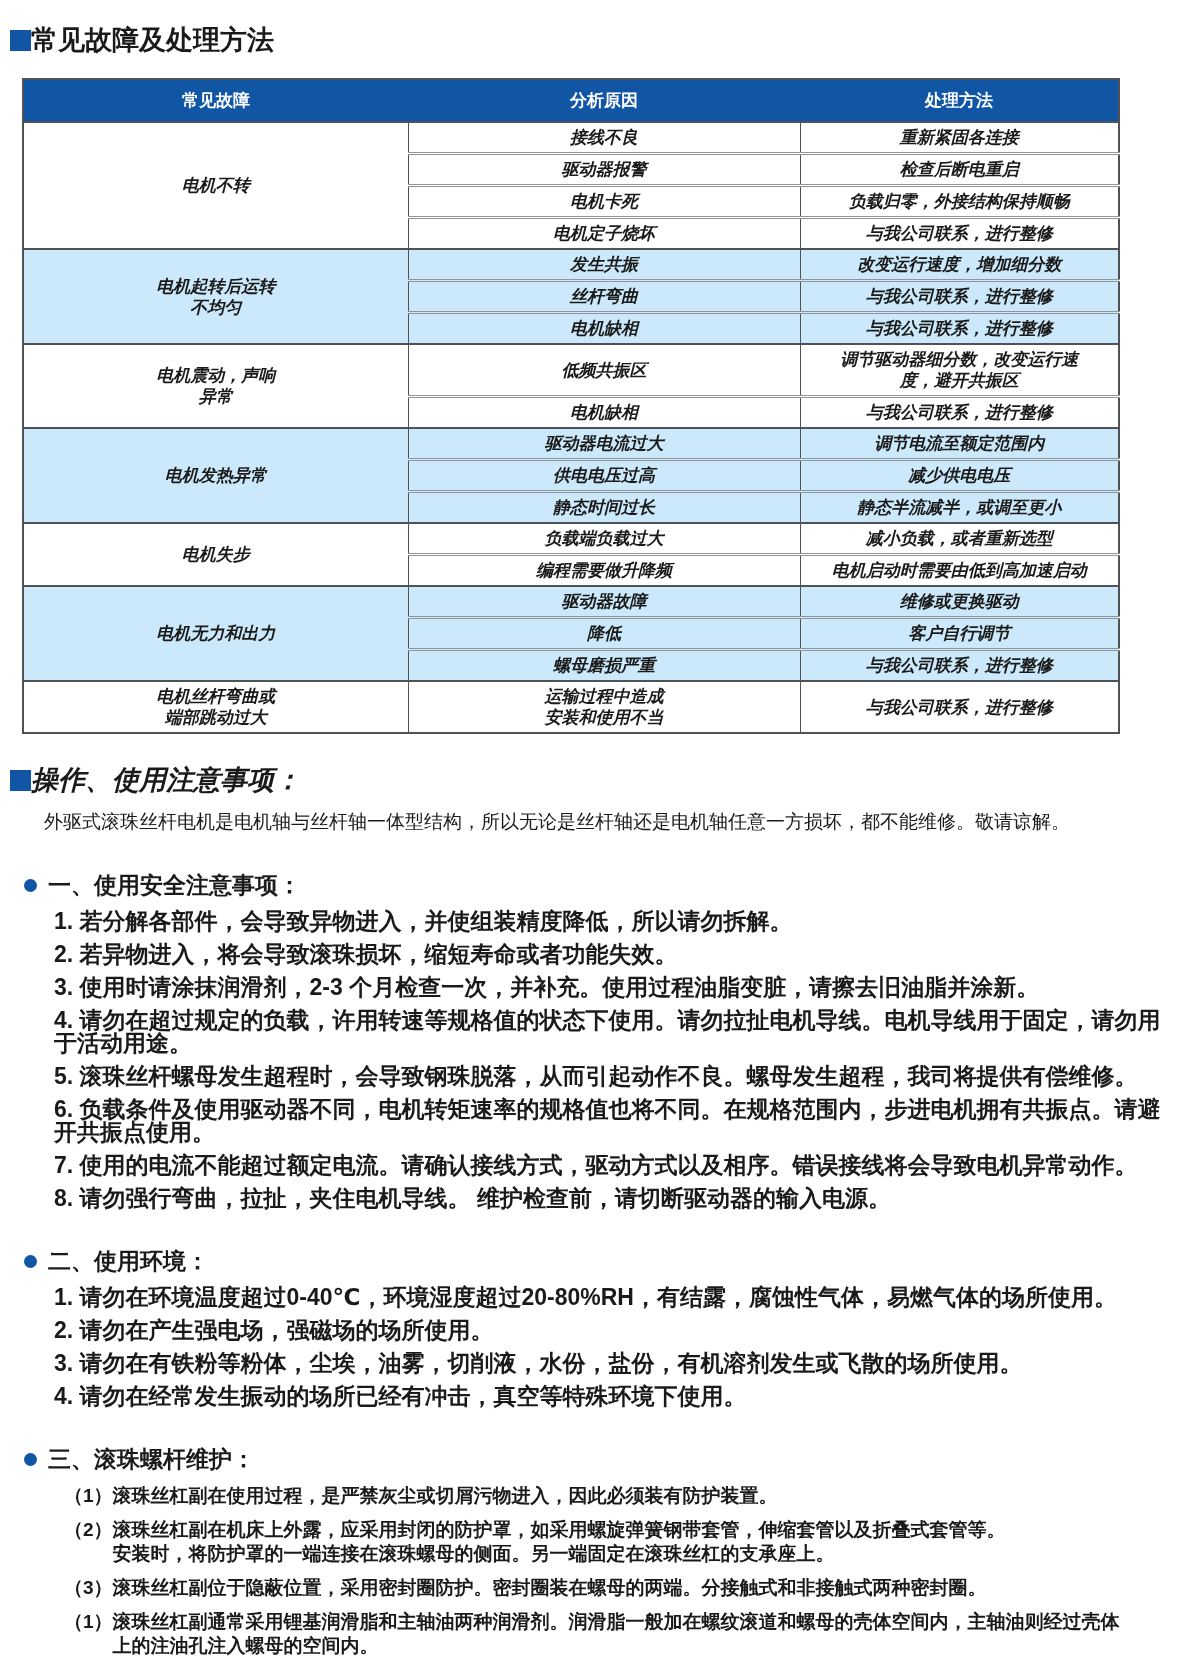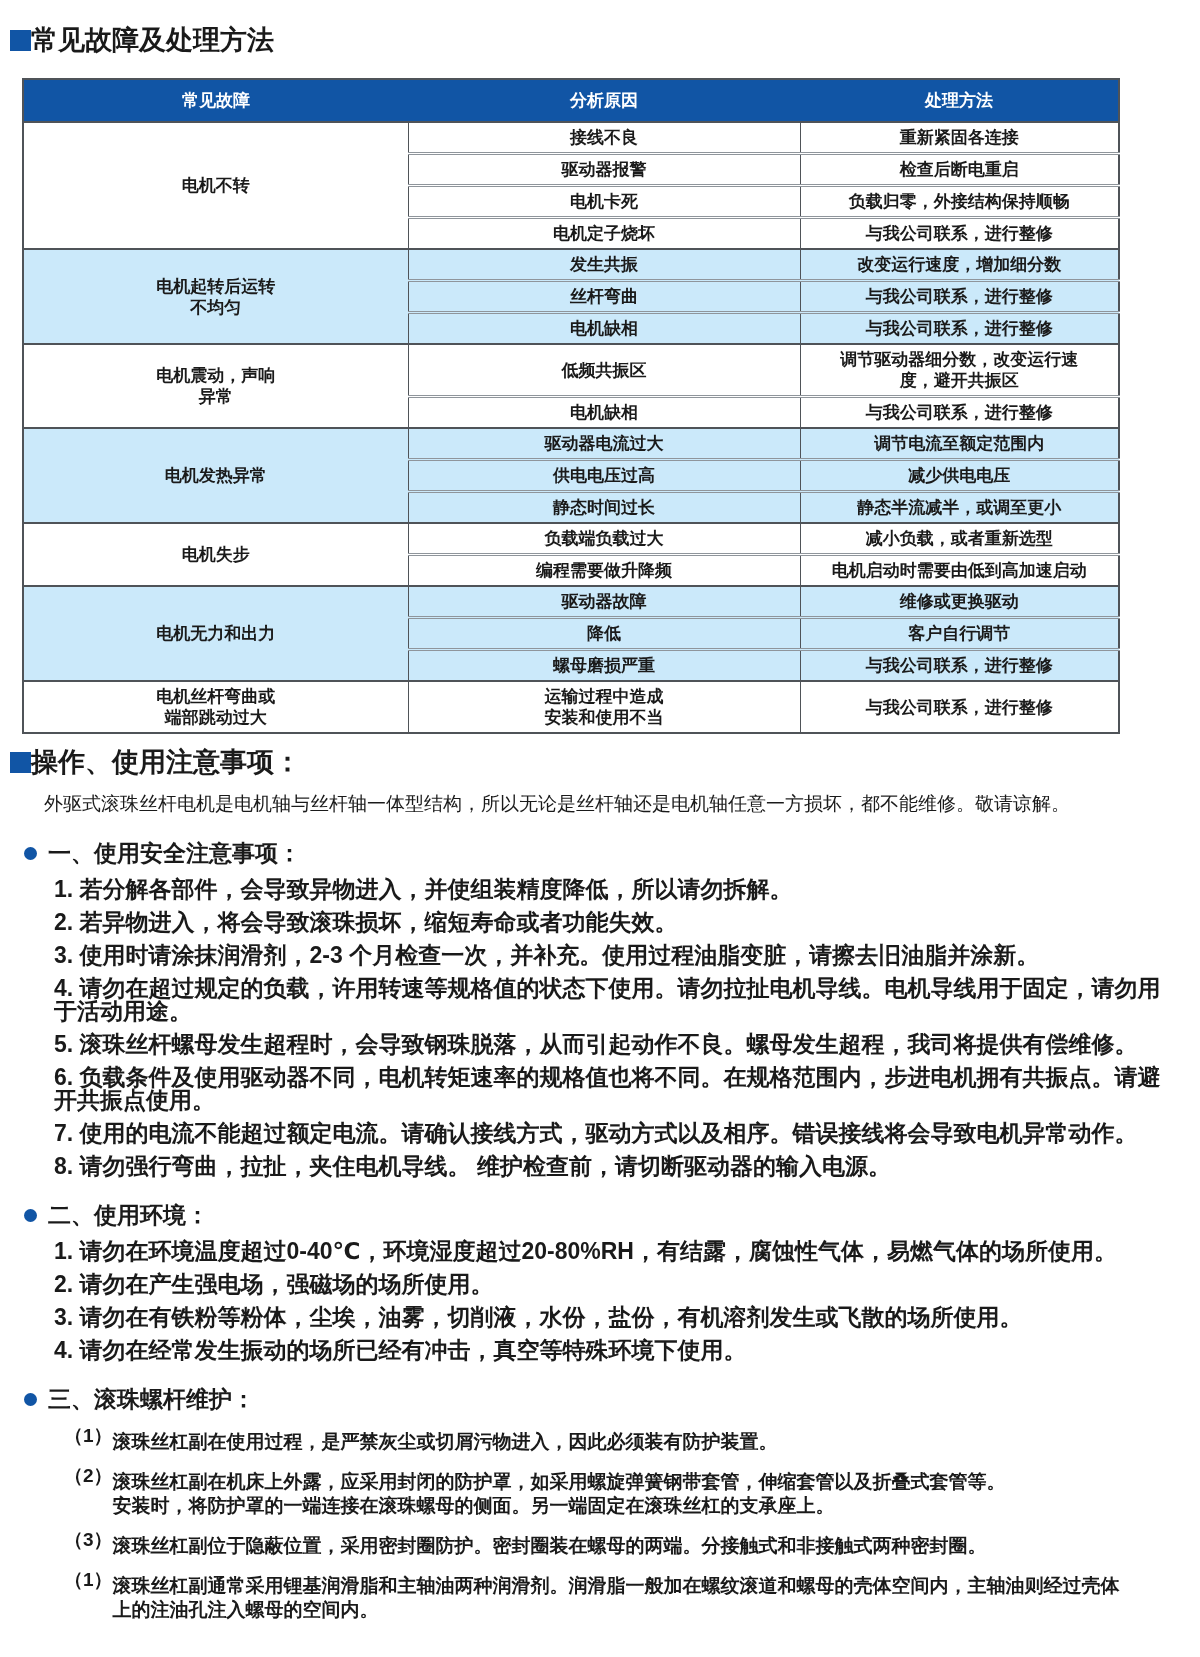--- a/index.html
+++ b/index.html
@@ -12,49 +12,49 @@
   *{box-sizing:border-box;}
   body{
     margin:0; width:1200px; background:#ffffff; color:var(--ink);
     font-family:"Liberation Sans","DejaVu Sans",sans-serif;
   }
   .page{ padding:24px 20px 30px 10px; min-height:1657px; }
 
   
   .h1{ display:flex; align-items:center; gap:0; font-size:27px; font-weight:bold; line-height:32px; }
   .sq{ width:21px; height:21px; background:var(--accent); display:inline-block; flex:0 0 auto; }
-  .h1.mt{ margin-top:12px; }
+  .h1.mt{ margin-top:30px;font-style:italic; }
 
   
   table{ border-collapse:collapse; table-layout:fixed; width:1096px; margin:22px 0 0 12px;
          border:2px solid var(--border-dark); }
   col.c1{ width:385px; } col.c2{ width:392px; } col.c3{ width:319px; }
   th{ background:var(--accent); color:#ffffff; font-size:17px; font-weight:bold;
       padding:9px 4px; border-bottom:2px solid var(--border-dark); }
   td{ font-size:17px; font-weight:bold; text-align:center; padding:4px 0;
-      line-height:21px; white-space:pre-line; }
+      line-height:21px; white-space:pre-line;font-style:italic; }
   td.cause-cell{ border-left:1px solid var(--border-dark); border-right:1px solid var(--border-dark); }
   tr.group-start td{ border-top:2px solid var(--border-dark); }
   tr.group-cont td{ border-top:3px double var(--border-soft); }
   tr.shaded td{ background:var(--row-blue); }
 
   
   .intro{ font-size:19px; font-weight:normal; margin:14px 0 0 34px; line-height:24px; }
 
   
   .h2{ display:flex; align-items:center; gap:11px; font-size:23px; font-weight:bold;
-       margin:22px 0 10px 14px; line-height:30px; }
+       margin:36px 0 10px 14px; line-height:30px; }
   .dot{ width:13px; height:13px; border-radius:50%; background:var(--accent); flex:0 0 auto; }
 
   .list-item{ font-size:23px; font-weight:bold; margin:0 0 10px 44px; line-height:23px; }
 
   .sub-title{ font-size:20px; font-weight:bold; margin:14px 0 10px 44px; line-height:26px; }
   .sub-item{ display:flex; margin:0 0 10px 54px; font-size:19px; font-weight:bold; line-height:24px; }
   .sub-item .num{ flex:0 0 46px; }
-  .sub-item .txt{ white-space:pre-line;margin-top:6px; }
+  .sub-item .txt{ white-space:pre-line; }
 </style>
 </head>
 <body>
 
 <div class="page">
 
   <div class="h1">
     <span class="sq"></span>
     <span>常见故障及处理方法</span>
   </div>

